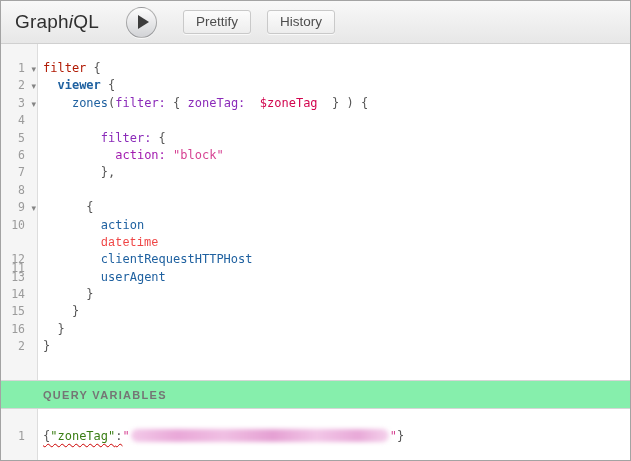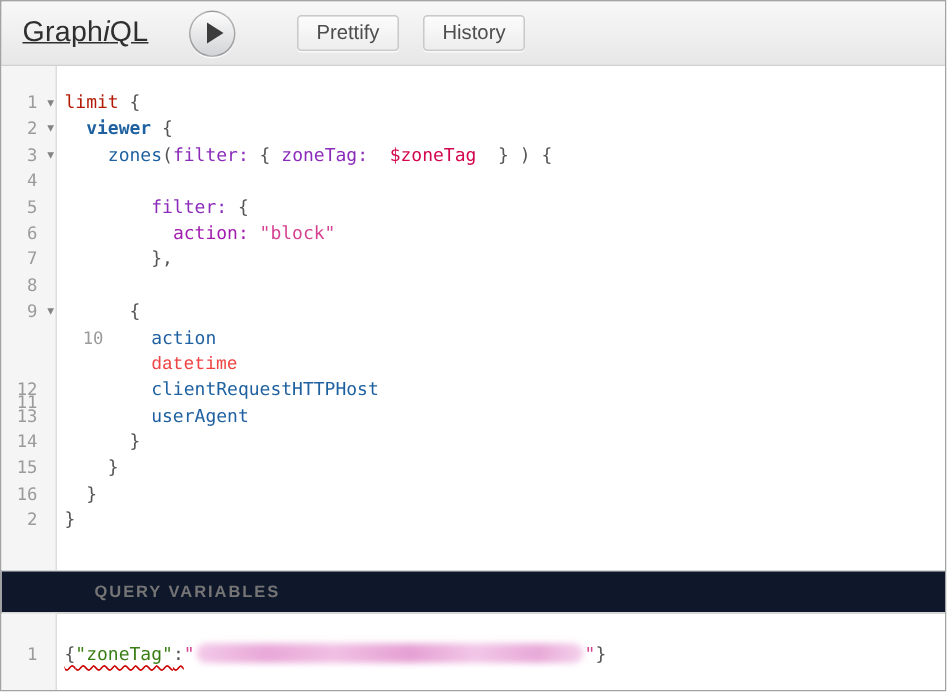--- a/index.html
+++ b/index.html
@@ -15,21 +15,21 @@
 
   
   .topbar {
     height: 43px;
     display: flex; align-items: center;
     padding: 0 14px;
     background: linear-gradient(#f8f8f8, #e7e7e7);
     border-bottom: 1px solid #d0d0d0;
   }
   .title {
-    font-size: 19px; color: #2f2f2f; letter-spacing: 0.2px; text-decoration: underline;
+    font-size: 19px; color: #2f2f2f; letter-spacing: 0.2px;
   }
   .title em { font-style: italic; }
   .execute-btn {
     width: 31px; height: 31px; margin-left: 27px;
     border-radius: 50%;
     border: 1px solid rgba(0,0,0,0.28);
     background: linear-gradient(#fdfdfd, #d2d3d6);
     display: flex; align-items: center; justify-content: center;
     cursor: pointer;
     box-shadow: 0 1px 0 rgba(255,255,255,0.7);
@@ -44,21 +44,21 @@
     margin-left: 16px;
     padding: 3px 12px 4px;
     font-family: "Liberation Sans", sans-serif;
     font-size: 13.5px; color: #4d4d4d;
     background: linear-gradient(#fcfcfc, #ededed);
     border: 1px solid #c9c9c9;
     border-radius: 3px;
     cursor: pointer;
     box-shadow: 0 1px 0 rgba(255,255,255,0.7);
   }
-  .tbtn.first { margin-left: 41px; }
+  .tbtn.first { margin-left: 26px; }
 
   
   .editor {
     position: relative;
     background: #fff;
     font-family: "DejaVu Sans Mono", monospace;
     font-size: 12px; line-height: 17.4px;
   }
   .query-editor { height: 336px; padding-top: 16px; }
   .var-editor   { height: 51px;  padding-top: 19px; }
@@ -96,22 +96,22 @@
     margin: 0 1px;
     border-radius: 7px;
     background: linear-gradient(90deg, #f3cae9 0%, #e9a8d8 18%, #f0bfe3 36%, #e5a0d3 55%, #f2c6e7 72%, #e8a9d8 88%, #f5d2ec 100%);
     filter: blur(2px);
   }
 
   
   .var-title-bar {
     height: 29px;
     display: flex; align-items: center;
-    padding-left: 62px;
-    background: #0f172a;
+    padding-left: 42px;
+    background: #86efac;
     border-top: 1px solid #d6d6d6;
     border-bottom: 1px solid #d6d6d6;
     color: #757575;
     font-size: 11px; font-weight: bold;
     letter-spacing: 1.3px;
   }
 </style>
 </head>
 <body>
 
@@ -124,21 +124,21 @@
     </button>
     <button class="tbtn first">Prettify</button>
     <button class="tbtn">History</button>
   </div>
 
   <div class="editor query-editor" id="query-editor">
     <div class="gutter-bg"></div>
     <div id="query-lines">
         <div class="cm-row">
           <div class="ln"><span class="num" style="color: rgb(155, 155, 155);">1</span><span class="fold">▾</span></div>
-          <span class="code"><span style="color: rgb(177, 26, 4);">limit</span><span style="color: rgb(85, 85, 85);"> {</span></span>
+          <span class="code"><span style="color: rgb(177, 26, 4);">filter</span><span style="color: rgb(85, 85, 85);"> {</span></span>
         </div>
         <div class="cm-row">
           <div class="ln"><span class="num" style="color: rgb(155, 155, 155);">2</span><span class="fold">▾</span></div>
           <span class="code"><span style="color: rgb(68, 68, 68);">  </span><span style="color: rgb(31, 97, 160); font-weight: bold;">viewer</span><span style="color: rgb(85, 85, 85);"> {</span></span>
         </div>
         <div class="cm-row">
           <div class="ln"><span class="num" style="color: rgb(155, 155, 155);">3</span><span class="fold">▾</span></div>
           <span class="code"><span style="color: rgb(68, 68, 68);">    </span><span style="color: rgb(31, 97, 160);">zones</span><span style="color: rgb(85, 85, 85);">(</span><span style="color: rgb(139, 43, 185);">filter:</span><span style="color: rgb(85, 85, 85);"> { </span><span style="color: rgb(139, 43, 185);">zoneTag:</span><span style="color: rgb(68, 68, 68);">  </span><span style="color: rgb(210, 5, 78);">$zoneTag</span><span style="color: rgb(68, 68, 68);">  </span><span style="color: rgb(85, 85, 85);">} ) {</span></span>
         </div>
         <div class="cm-row">
@@ -157,21 +157,21 @@
           <span class="code"><span style="color: rgb(68, 68, 68);">        </span><span style="color: rgb(85, 85, 85);">},</span></span>
         </div>
         <div class="cm-row">
           <div class="ln"><span class="num" style="color: rgb(155, 155, 155);">8</span></div>
         </div>
         <div class="cm-row">
           <div class="ln"><span class="num" style="color: rgb(155, 155, 155);">9</span><span class="fold">▾</span></div>
           <span class="code"><span style="color: rgb(68, 68, 68);">      </span><span style="color: rgb(85, 85, 85);">{</span></span>
         </div>
         <div class="cm-row">
-          <div class="ln"><span class="num" style="color: rgb(155, 155, 155); margin-left: 44px;">10</span></div>
+          <div class="ln"><span class="num" style="color: rgb(155, 155, 155);">10</span></div>
           <span class="code"><span style="color: rgb(68, 68, 68);">        </span><span style="color: rgb(31, 97, 160);">action</span></span>
         </div>
         <div class="cm-row">
           <div class="ln"><span class="num" style="color: rgb(155, 155, 155); margin-top: 26px;">11</span></div>
           <span class="code"><span style="color: rgb(68, 68, 68);">        </span><span style="color: #ef4444; font-family: Liberation Mono, monospace;">datetime</span></span>
         </div>
         <div class="cm-row">
           <div class="ln"><span class="num" style="color: rgb(155, 155, 155);">12</span></div>
           <span class="code"><span style="color: rgb(68, 68, 68);">        </span><span style="color: rgb(31, 97, 160);">clientRequestHTTPHost</span></span>
         </div>

